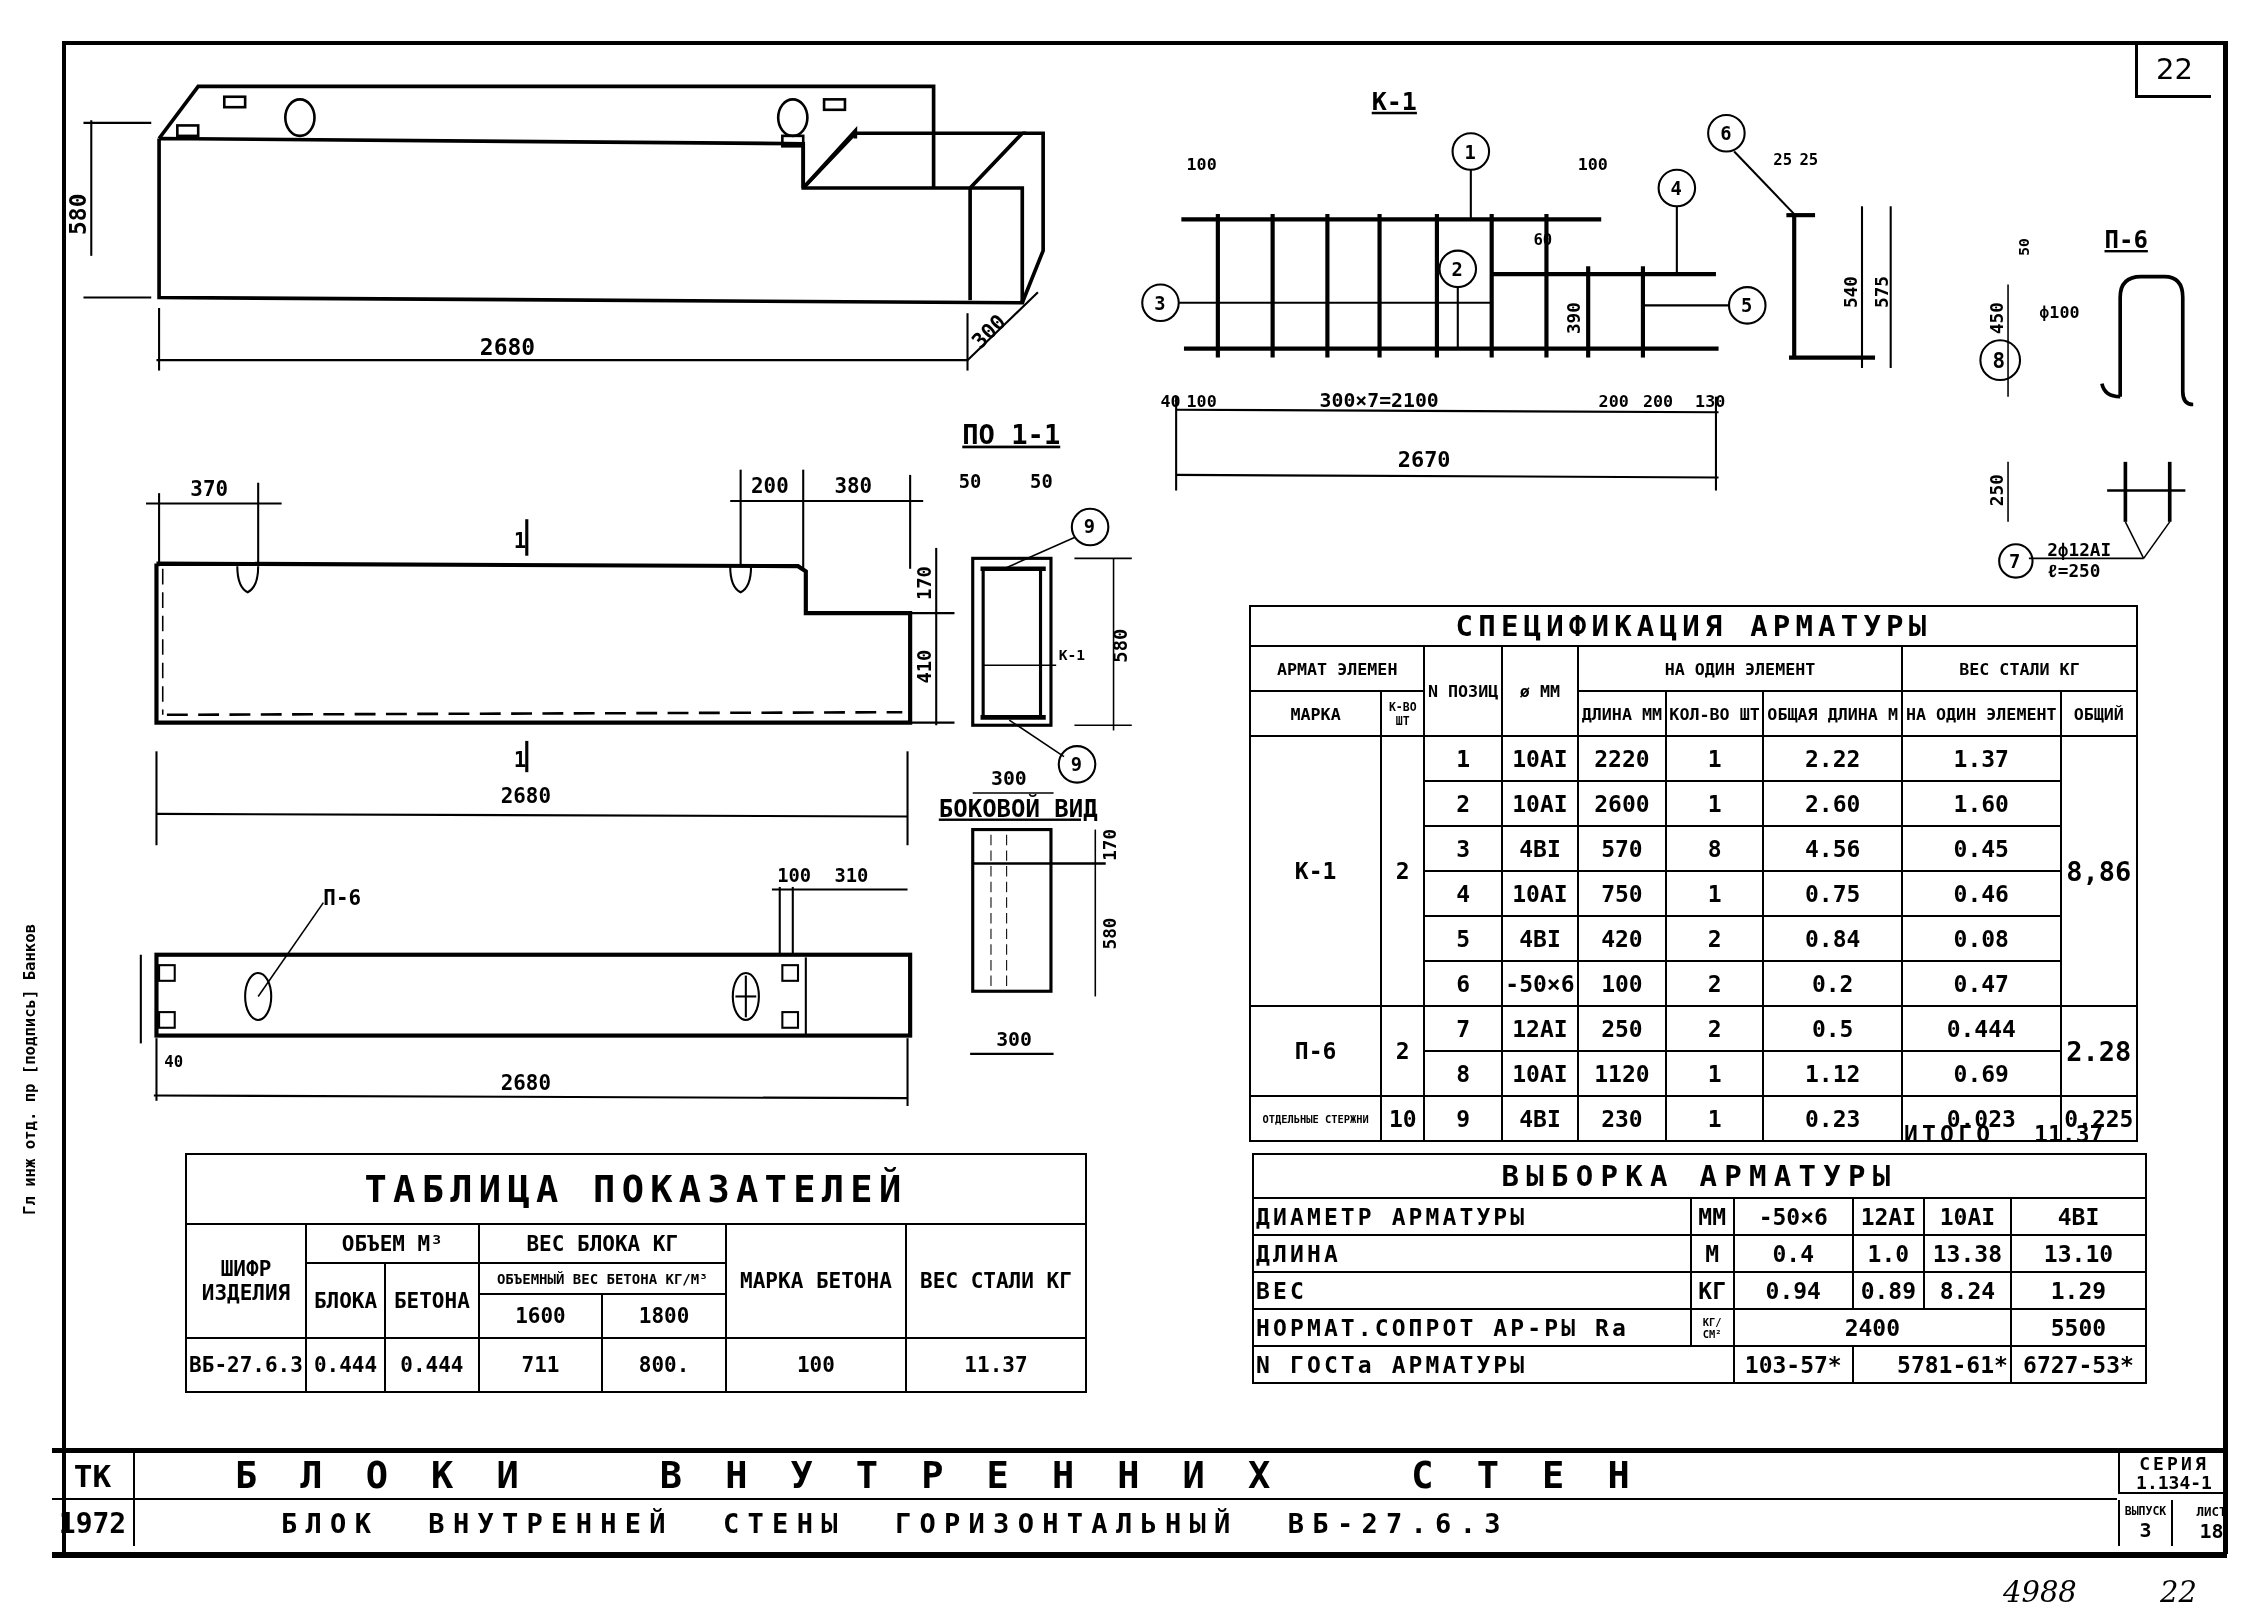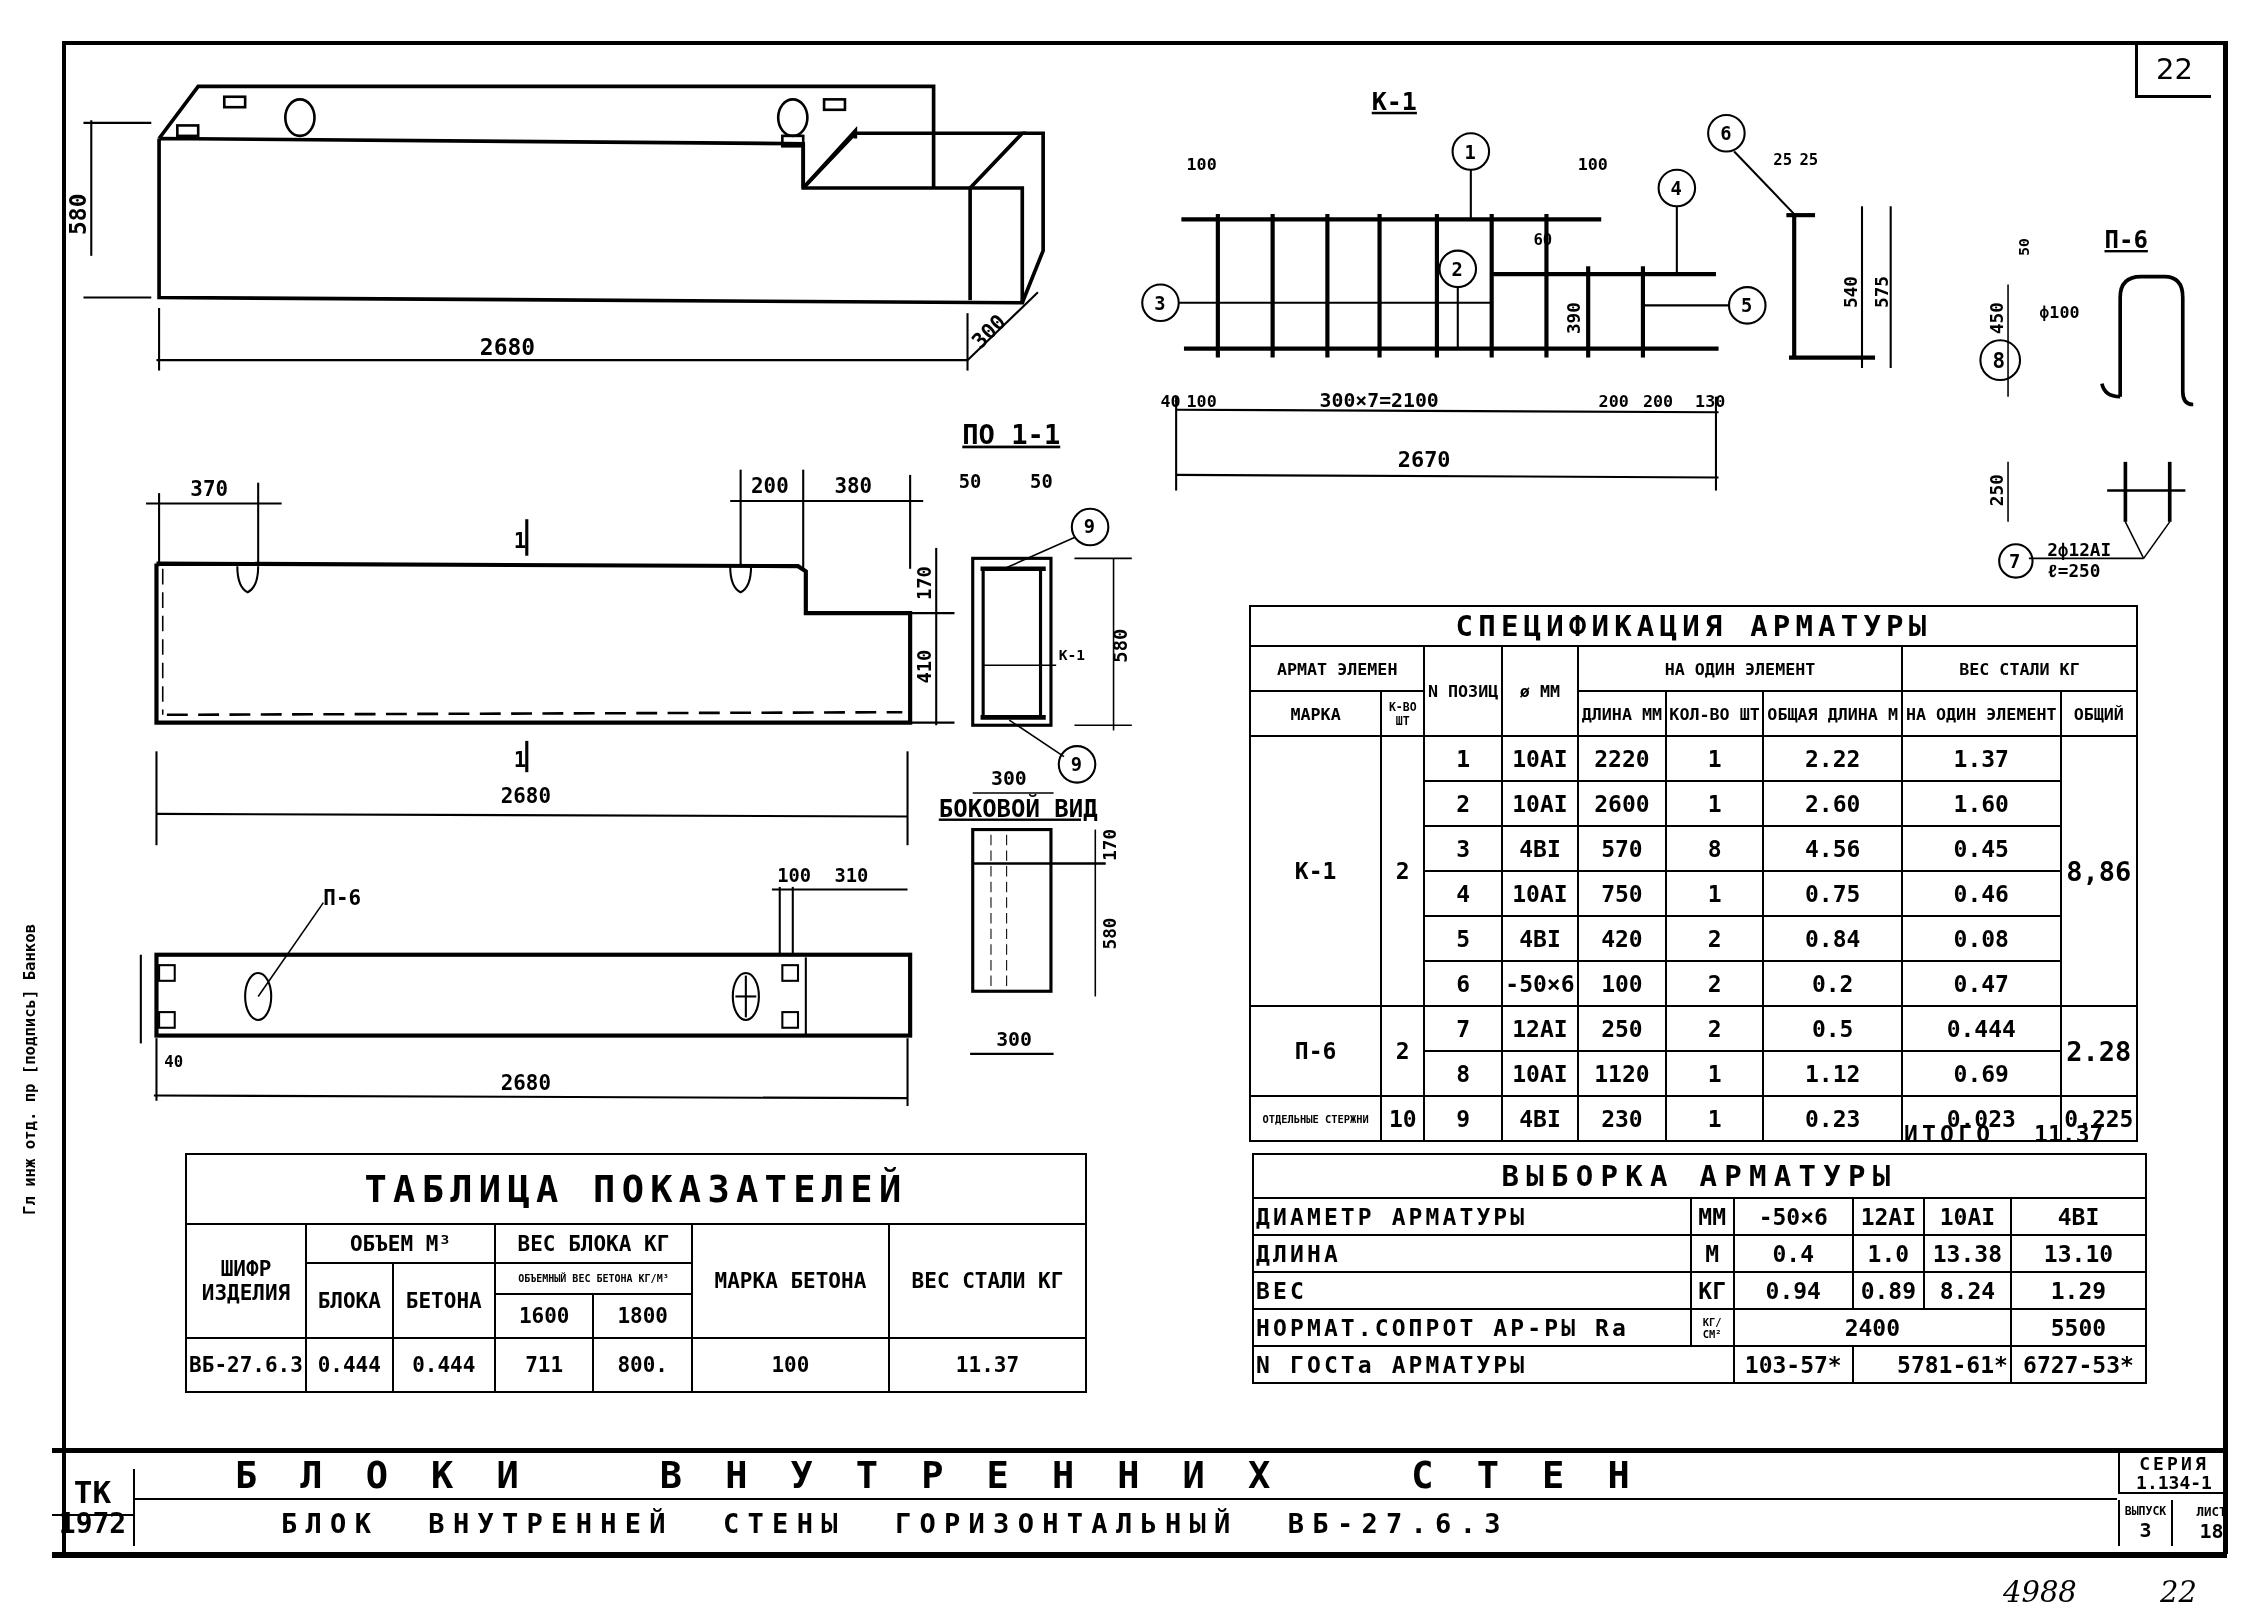--- a/index.html
+++ b/index.html
@@ -370,21 +370,21 @@
   <tr>
     <td rowspan="3" style="width:94px;">ШИФР ИЗДЕЛИЯ</td>
     <td colspan="2" style="height:37px;border-radius:6px;">ОБЪЕМ М³</td>
     <td colspan="2">ВЕС БЛОКА КГ</td>
     <td rowspan="3">МАРКА БЕТОНА</td>
     <td rowspan="3" colspan="2">ВЕС СТАЛИ КГ</td>
   </tr>
   <tr>
     <td rowspan="2">БЛОКА</td>
     <td rowspan="2">БЕТОНА</td>
-    <td colspan="2" style="font-size:10px;height:29px;margin-top:25px;">ОБЪЕМНЫЙ ВЕС БЕТОНА КГ/М³</td>
+    <td colspan="2" style="font-size:14px;height:29px;margin-top:25px;">ОБЪЕМНЫЙ ВЕС БЕТОНА КГ/М³</td>
   </tr>
   <tr>
     <td style="height:42px;">1600</td>
     <td>1800</td>
   </tr>
   <tr>
     <td style="height:52px;">ВБ-27.6.3</td>
     <td>0.444</td>
     <td>0.444</td>
     <td>711</td>
@@ -433,21 +433,21 @@
   <tr>
     <td colspan="3" class="lbl">N ГОСТа АРМАТУРЫ</td>
     <td>103-57*</td>
     <td colspan="2" style="text-align:right;">5781-61*</td>
     <td>6727-53*</td>
   </tr>
 </tbody>
   </table>
 
 <div class="tb">
-  <div class="cell" style="left:0;top:16px;width:83px;height:47px;border-right:2.6px solid #000;border-bottom:2.6px solid #000;font-size:31px;">
+  <div class="cell" style="left:0;top:0;width:83px;height:47px;border-right:2.6px solid #000;border-bottom:2.6px solid #000;font-size:31px;">
     <span>ТК</span>
   </div>
   <div class="cell" style="left:0;top:47px;width:83px;height:46px;border-right:2.6px solid #000;font-size:28px;">
     <span>1972</span>
   </div>
   <div class="cell" style="left:83px;top:0;width:1982px;height:47px;border-bottom:2.6px solid #000;font-size:37px;justify-content:flex-start;padding-left:100px;letter-spacing:10.4px;white-space:pre;">
     <span>Б Л О К И    В Н У Т Р Е Н Н И Х    С Т Е Н</span>
   </div>
   <div class="cell" style="left:83px;top:47px;width:1982px;height:46px;font-size:27px;justify-content:flex-start;padding-left:146px;letter-spacing:8.3px;white-space:pre;">
     <span>БЛОК  ВНУТРЕННЕЙ  СТЕНЫ  ГОРИЗОНТАЛЬНЫЙ  ВБ-27.6.3</span>

